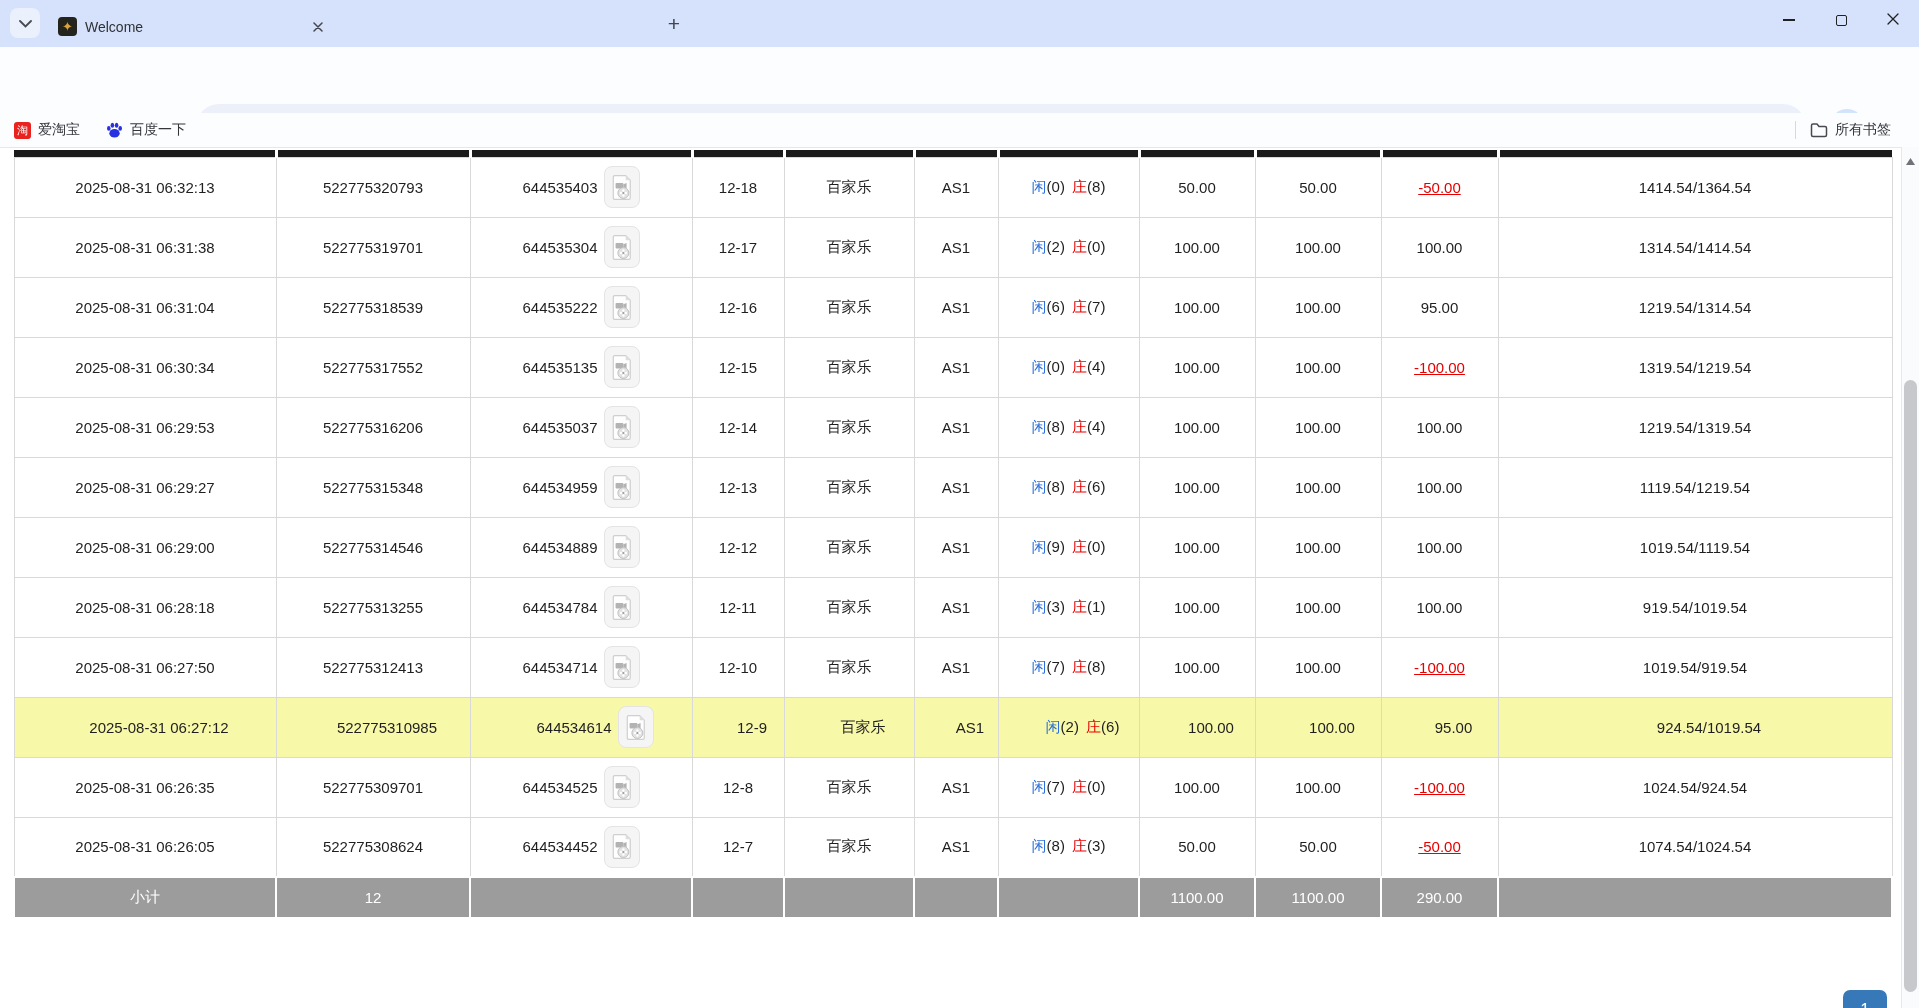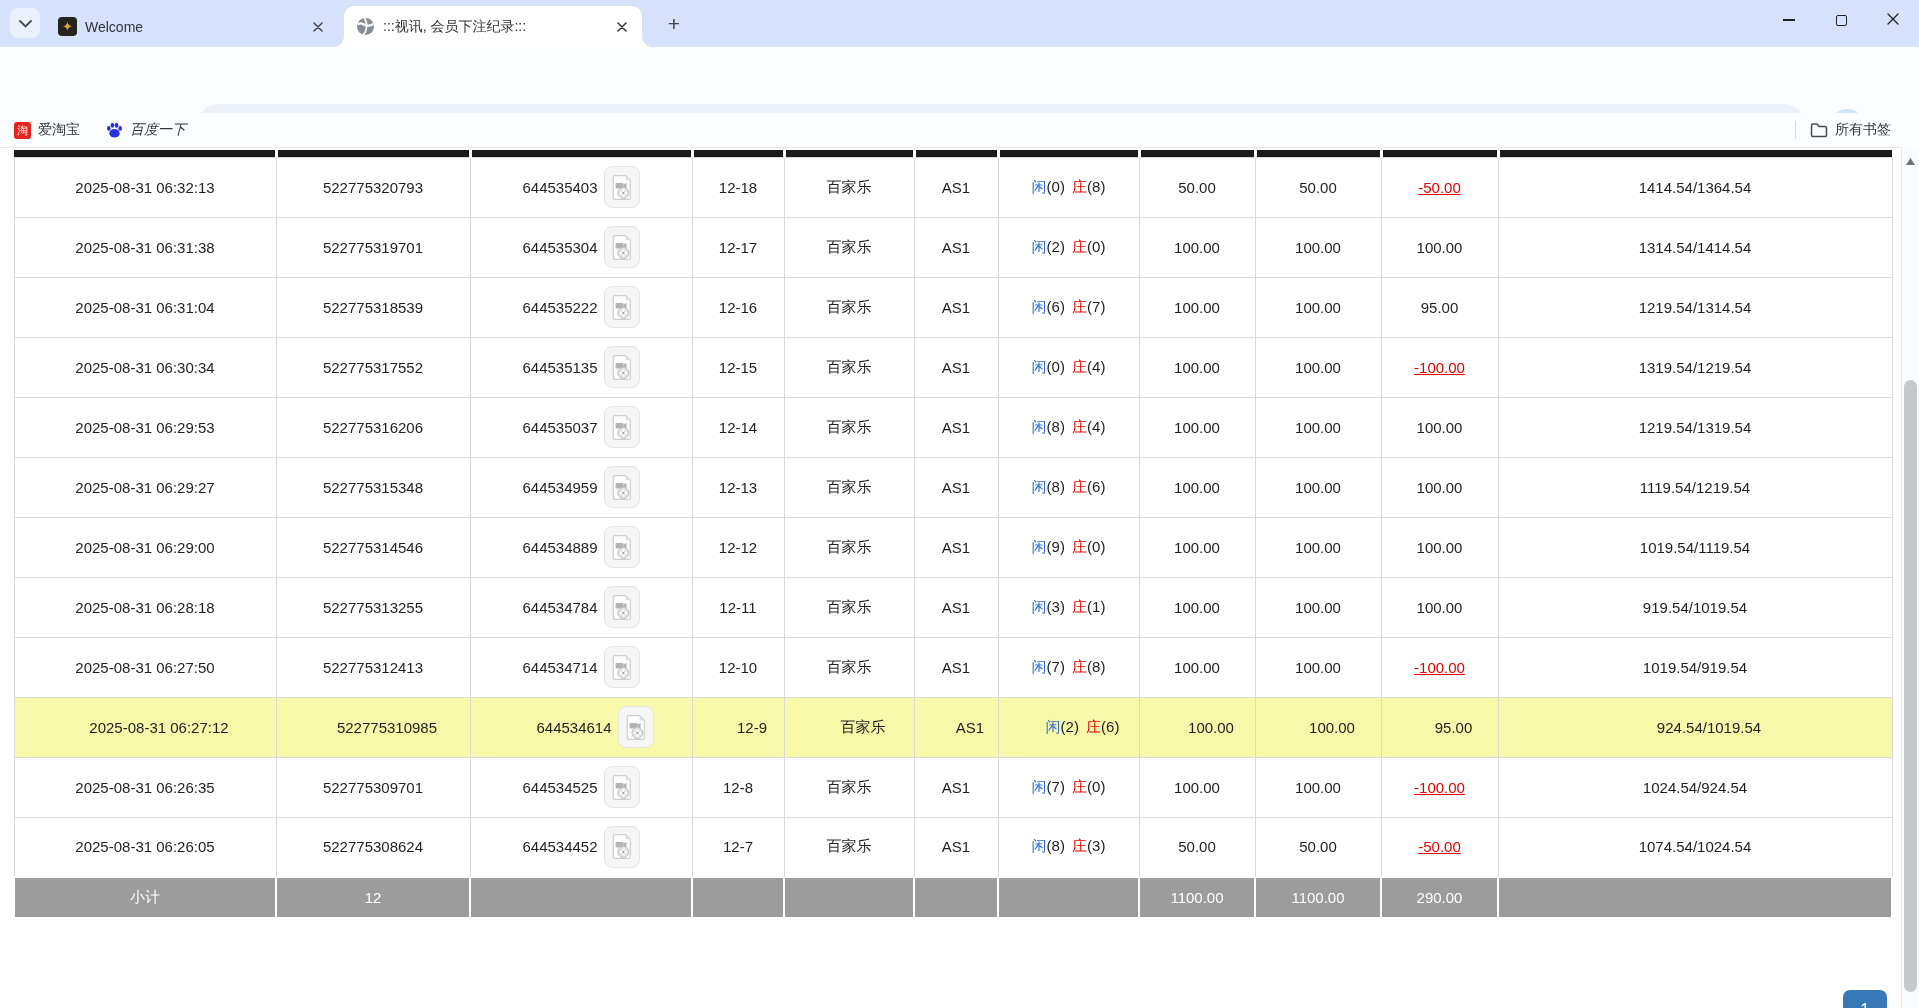--- a/index.html
+++ b/index.html
@@ -97,35 +97,20 @@
   <div class="tab tab-inactive">
     <span class="fav-welcome">✦</span>
     <span class="tab-title">Welcome</span>
     <span class="tab-close">
       <svg width="10" height="10" viewBox="0 0 10 10">
           <path d="M1 1 L9 9 M9 1 L1 9" stroke="#42464c" stroke-width="1.5" stroke-linecap="round"></path>
         </svg>
     </span>
   </div>
 
-  <div class="tab tab-active">
-    <span style="flex:0 0 auto; line-height:0;">
-      <svg width="19" height="19" viewBox="0 0 19 19">
-        <circle cx="9.5" cy="9.5" r="8.5" fill="#878d97"></circle>
-        <path d="M2.5 7 C6 3.5, 9 12, 16.5 7.5" fill="none" stroke="#fff" stroke-width="2.2" stroke-linecap="round"></path>
-        <path d="M8.5 1.5 C12 6, 11 14, 7.5 17.5" fill="none" stroke="#fff" stroke-width="1.6" stroke-linecap="round"></path>
-      </svg>
-    </span>
-    <span class="tab-title">:::视讯, 会员下注纪录:::</span>
-    <span class="tab-close">
-      <svg width="10" height="10" viewBox="0 0 10 10">
-          <path d="M1 1 L9 9 M9 1 L1 9" stroke="#2f3236" stroke-width="1.5" stroke-linecap="round"></path>
-        </svg>
-    </span>
-  </div>
 
   <div class="newtab-btn">+</div>
 
   <div class="wincontrols">
     <div class="winbtn">
         <span class="min-glyph"></span>
       </div>
     <div class="winbtn">
         <span class="max-glyph"></span>
       </div>
@@ -192,21 +177,21 @@
       </svg>
   </div>
   <div class="menu-dots">⋮</div>
 </div>
 
 <div class="bookmarks">
   <div class="bm-item">
     <span class="bm-taobao">淘</span>
     <span class="bm-label">爱淘宝</span>
   </div>
-  <div class="bm-item" style="margin-left:26px;font-style:italic;">
+  <div class="bm-item" style="margin-left:26px;">
     <span style="line-height:0;">
       <svg width="17" height="17" viewBox="0 0 17 17">
           <ellipse cx="8.5" cy="11.2" rx="5.2" ry="4.3" fill="#2932e1"></ellipse>
           <ellipse cx="2.8" cy="6.4" rx="1.8" ry="2.4" fill="#2932e1"></ellipse>
           <ellipse cx="6.4" cy="3.2" rx="1.8" ry="2.5" fill="#2932e1"></ellipse>
           <ellipse cx="10.6" cy="3.2" rx="1.8" ry="2.5" fill="#2932e1"></ellipse>
           <ellipse cx="14.2" cy="6.4" rx="1.8" ry="2.4" fill="#2932e1"></ellipse>
         </svg>
     </span>
     <span class="bm-label">百度一下</span>

